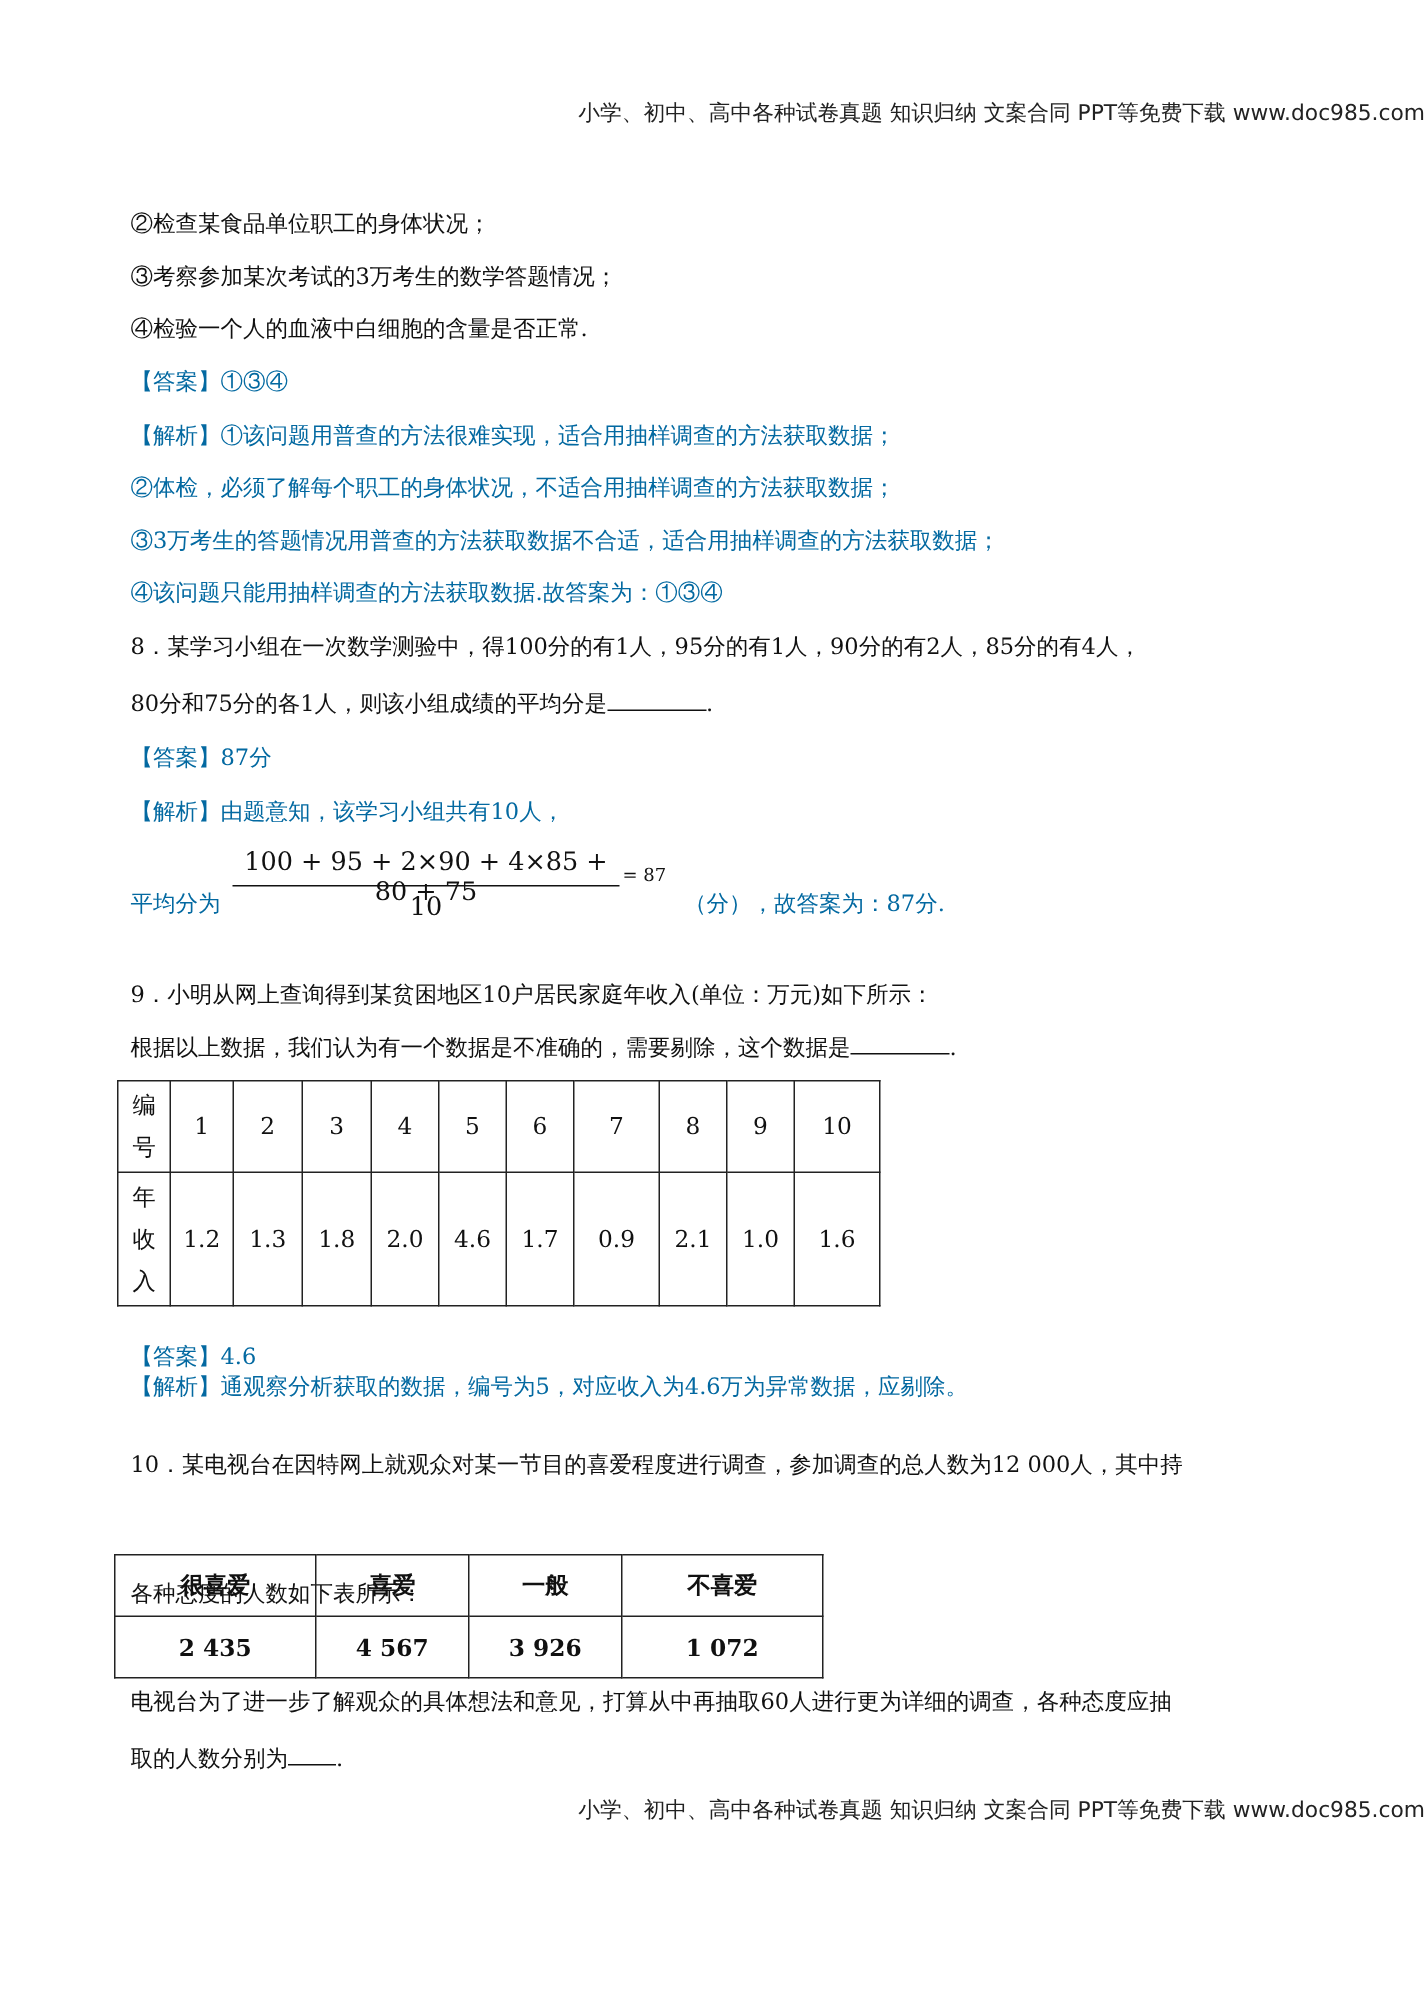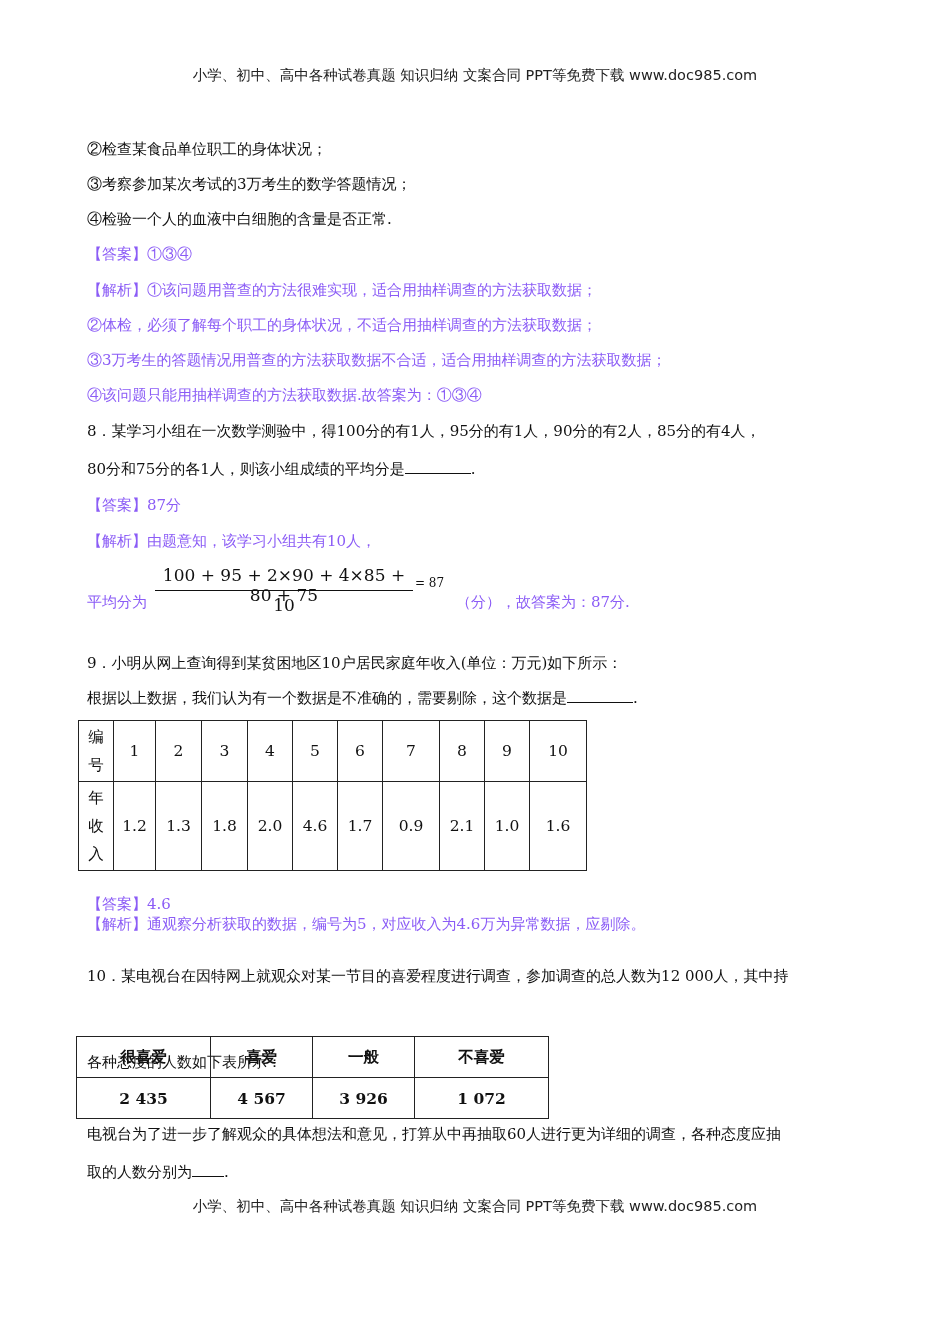--- a/index.html
+++ b/index.html
@@ -2,31 +2,31 @@
 <html><head>
   <meta charset="utf-8">
   <style>
     html, body { margin: 0; padding: 0; background: #ffffff; }
     body {
       width: 950px; height: 1344px; position: relative; overflow: hidden;
       font-family: "DejaVu Serif", "Liberation Serif", serif;
       color: #111111;
     }
     .header, .footer {
-      position: absolute; left: 0; width: 950px; text-align: center;
+      position: absolute; left: 0; width: 950px; text-align: right;
       font-family: "DejaVu Sans", "Liberation Sans", sans-serif;
       font-size: 14.5px; color: #222;
     }
     .header { top: 66px; }
     .footer { top: 1197px; }
     .line {
       position: absolute; left: 87px; font-size: 15px; white-space: nowrap;
       line-height: 20px;
     }
-    .red { color: #8b5cf6; }
+    .red { color: #0369a1; }
     .blank { display: inline-block; border-bottom: 1px solid #111; vertical-align: baseline; height: 14px; }
     .frac {
       position: absolute; left: 155px; top: 565px; width: 258px;
       font-size: 17px; text-align: center;
     }
     .frac .num { border-bottom: 1px solid #111; padding-bottom: 3px; height: 22px; }
     .frac .den { padding-top: 4px; }
     .eq { position: absolute; left: 415px; top: 576px; font-size: 12px; }
     table { border-collapse: collapse; position: absolute; }
     td { border: 1px solid #222; text-align: center; font-size: 15.5px; padding: 0; }

